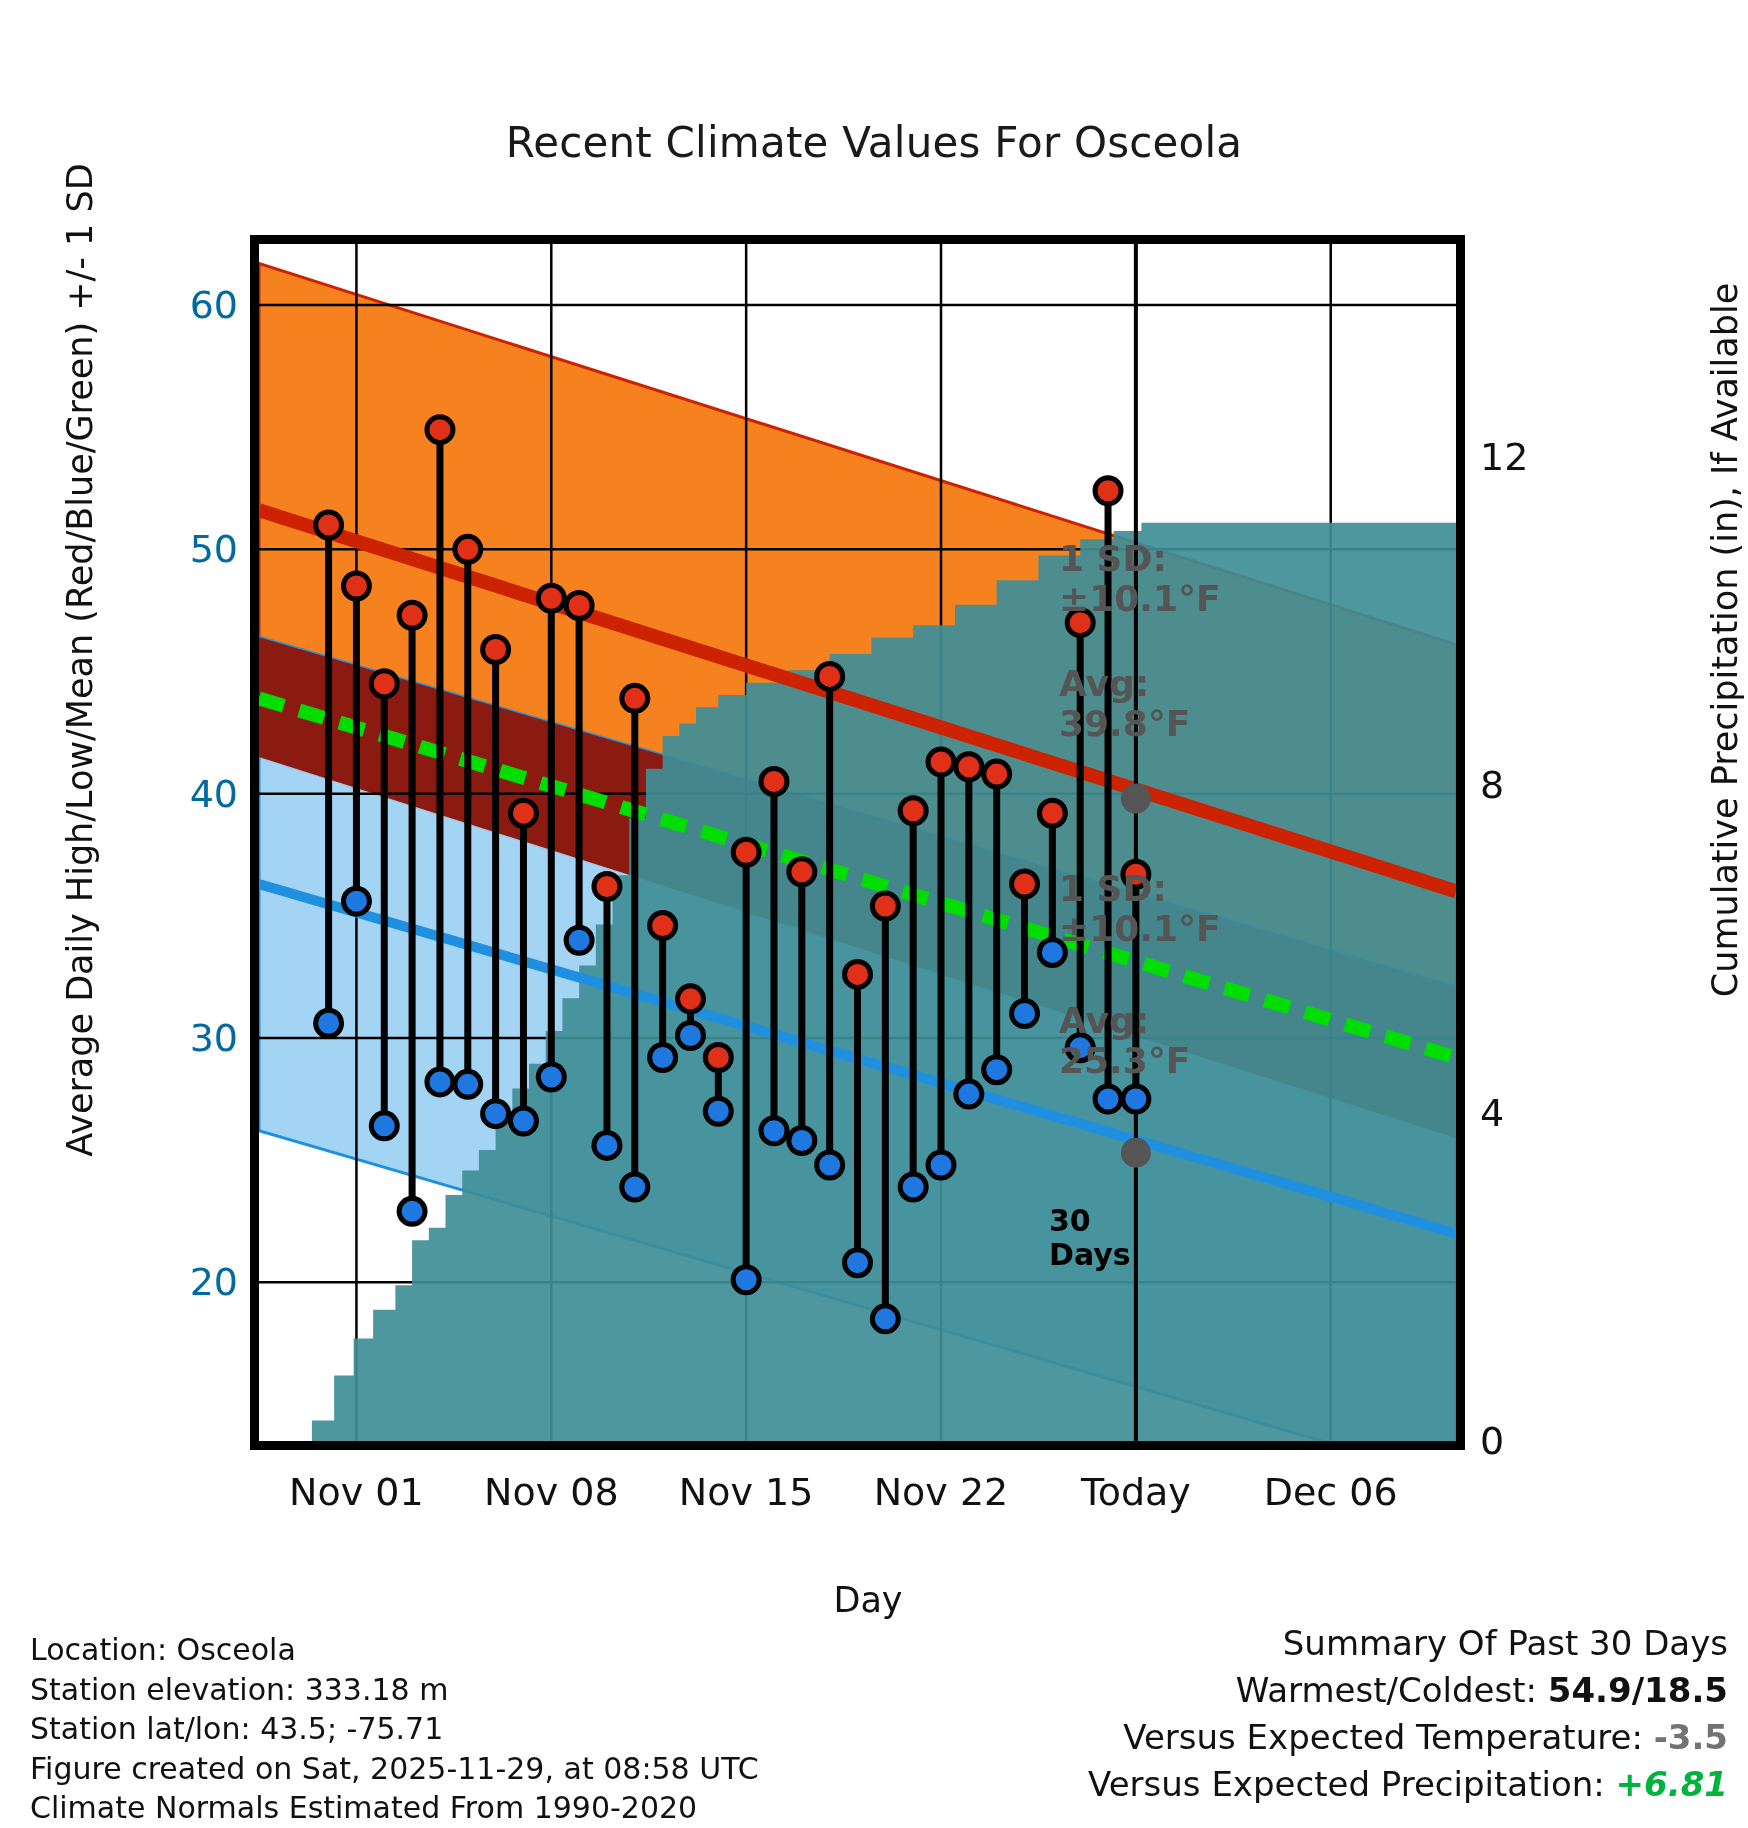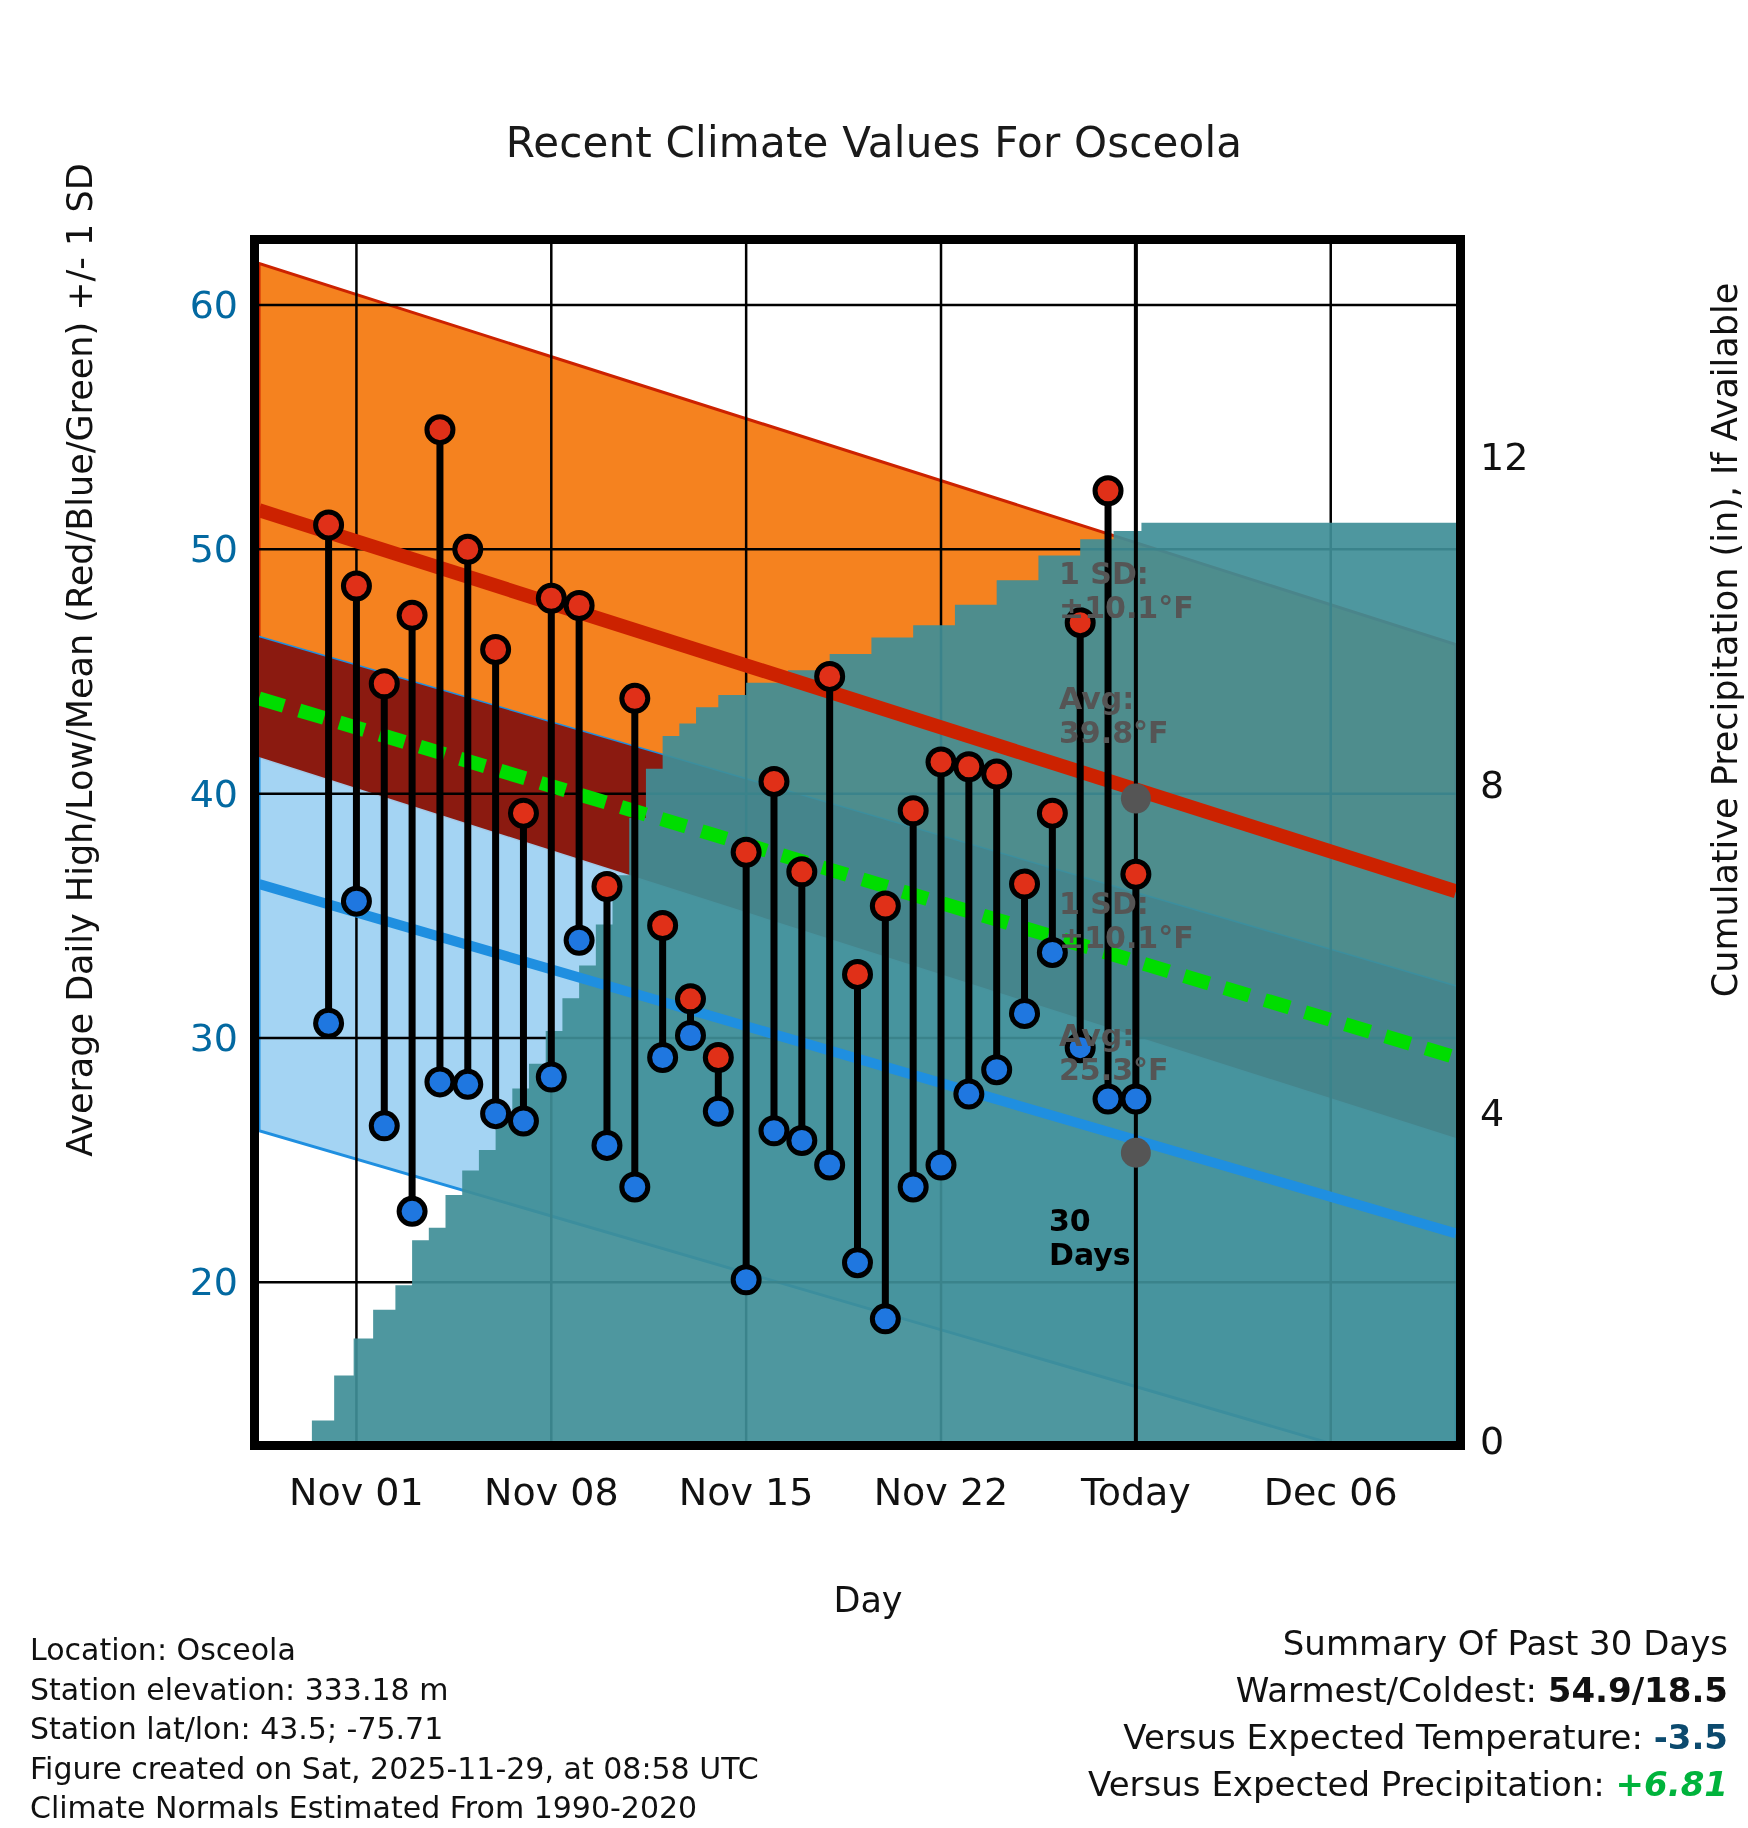--- a/index.html
+++ b/index.html
@@ -30,29 +30,29 @@
     transform:rotate(-90deg);font-size:35px;color:#111;
   }
   .xlab{
     position:absolute;left:0;top:1580px;width:1736px;text-align:center;font-size:35px;color:#111;
   }
   .ytick{position:absolute;right:0;font-size:38px;color:#0369a1;text-align:right;transform:translateY(-50%);}
   .ytick-r{position:absolute;left:0;font-size:38px;color:#111;text-align:left;transform:translateY(-50%);}
   .xtick{position:absolute;top:0;font-size:38px;color:#111;text-align:center;transform:translateX(-50%);}
 
   
-  .ann{position:absolute;font-size:30px;font-weight:bold;color:#555;line-height:1.12;margin-top:18px;}
+  .ann{position:absolute;font-size:36px;font-weight:bold;color:#555;line-height:1.12;}
   .ann-30{position:absolute;font-size:30px;font-weight:bold;color:#000;line-height:1.12;}
 
   
   .foot-left{position:absolute;left:30px;top:1630px;font-size:30px;line-height:1.32;color:#111;}
   .foot-right{position:absolute;right:20px;top:1620px;text-align:right;font-size:34px;line-height:1.38;color:#111;}
   .foot-right .bigrow{white-space:nowrap;}
   .v-num{font-weight:bold;}
-  .v-temp{color:#0c4a6e;font-weight:bold;}
+  .v-temp{color:#737373;font-weight:bold;}
   .v-prec{color:#00b33c;font-weight:bold;font-style:italic;}
 </style>
 </head>
 <body>
 
 <div class="wrap">
 
   <div class="title">Recent Climate Values For Osceola</div>
 
   <div class="ylab-left">Average Daily High/Low/Mean (Red/Blue/Green) +/- 1 SD</div>

